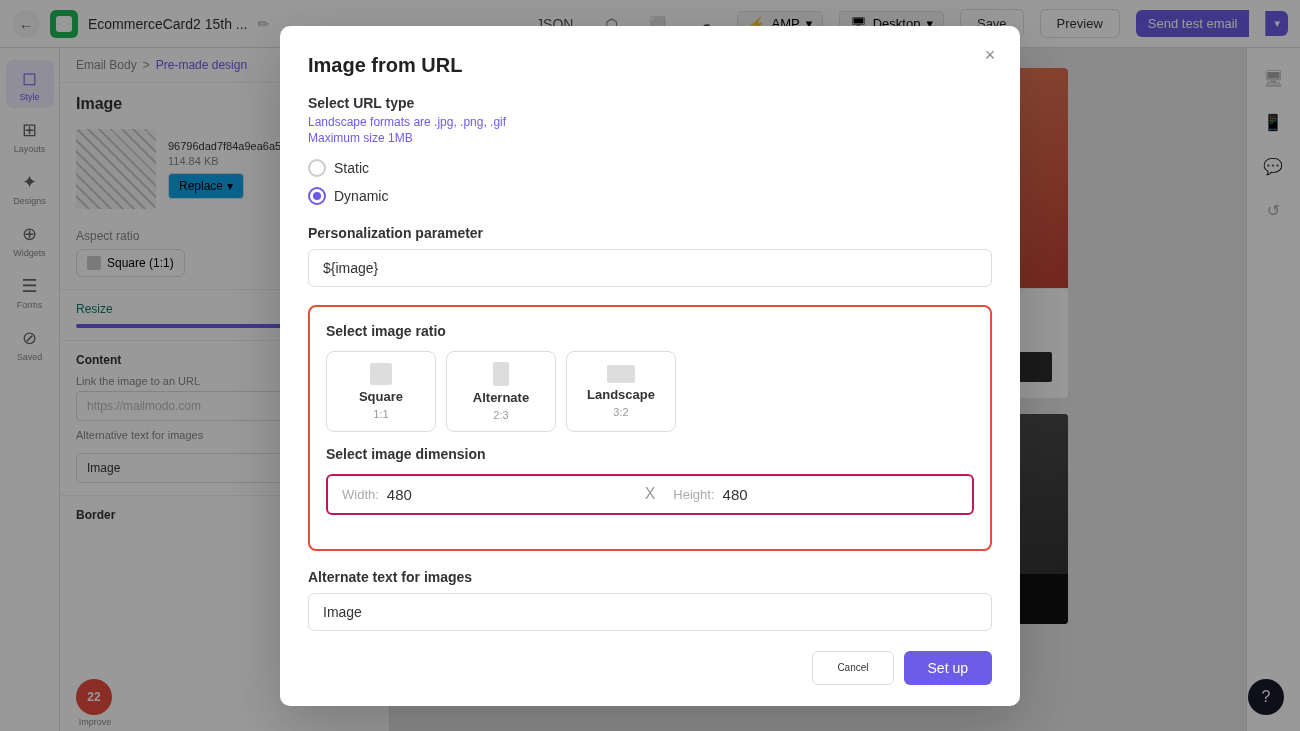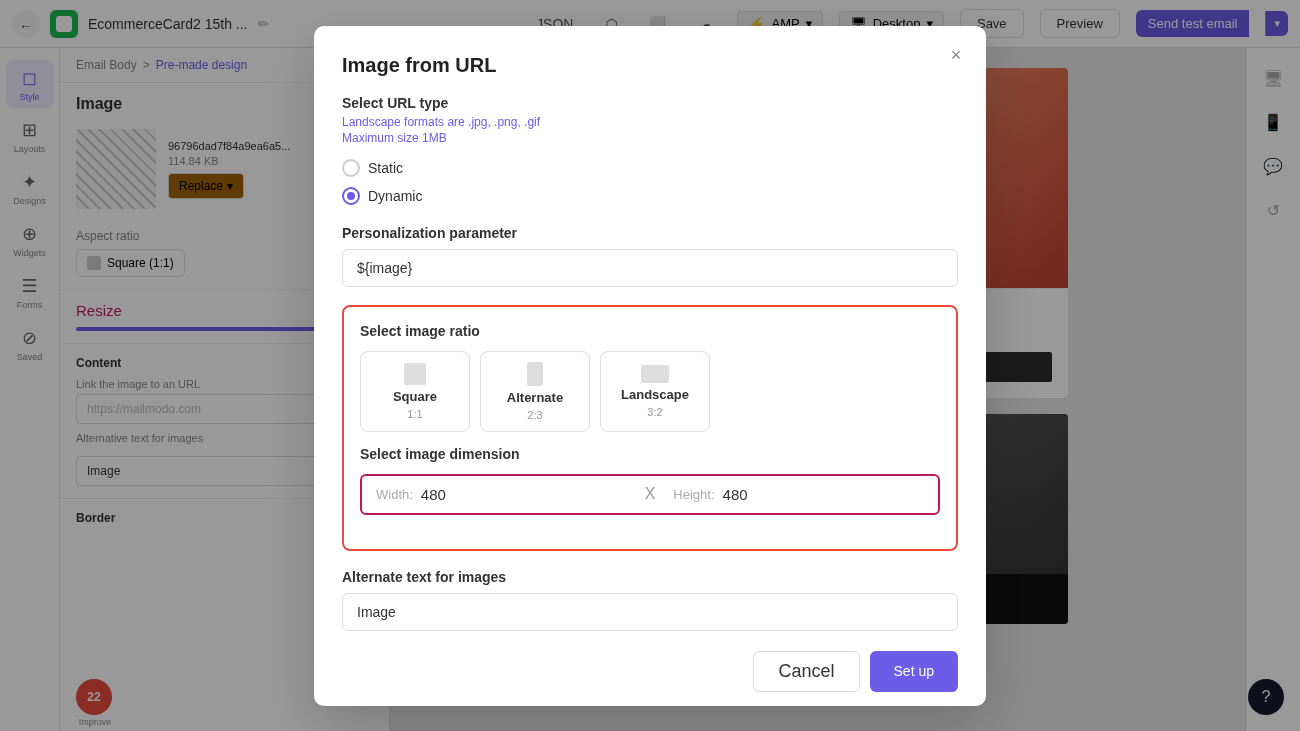--- a/index.html
+++ b/index.html
@@ -43,29 +43,29 @@
     .properties-panel { width: 330px; background: #fff; border-right: 1px solid #e0e0e0; overflow-y: auto; }
     .panel-breadcrumb { display: flex; align-items: center; gap: 6px; padding: 10px 16px; font-size: 12px; color: #888; border-bottom: 1px solid #f0f0f0; }
     .panel-breadcrumb a { color: #6c5ce7; text-decoration: none; }
     .panel-section-title { font-size: 16px; font-weight: 600; color: #333; padding: 12px 16px 8px; }
     .image-thumb-area { display: flex; align-items: center; gap: 12px; padding: 8px 16px; }
     .image-thumb { width: 80px; height: 80px; background: #f0f0f0; border-radius: 4px; overflow: hidden; display: flex; align-items: center; justify-content: center; }
     .image-thumb-pattern { width: 100%; height: 100%; background: repeating-linear-gradient(45deg, #ccc 0px, #ccc 2px, #f5f5f5 2px, #f5f5f5 8px); }
     .image-meta { flex: 1; }
     .image-name { font-size: 11px; color: #333; word-break: break-all; }
     .image-size { font-size: 11px; color: #888; margin-top: 3px; }
-    .replace-btn { display: flex; align-items: center; gap: 4px; padding: 5px 10px; background: #a16207; border: 1px solid #ddd; border-radius: 4px; cursor: pointer; font-size: 12px; margin-top: 6px; }
+    .replace-btn { display: flex; align-items: center; gap: 4px; padding: 5px 10px; background: #0ea5e9; border: 1px solid #ddd; border-radius: 4px; cursor: pointer; font-size: 12px; margin-top: 6px; }
 
     .panel-prop-section { padding: 12px 16px; border-bottom: 1px solid #f0f0f0; }
     .prop-label { font-size: 12px; color: #888; font-weight: 500; margin-bottom: 6px; }
     .prop-row { display: flex; align-items: flex-start; gap: 8px; }
     .aspect-ratio-btn { display: flex; align-items: center; gap: 6px; padding: 6px 10px; border: 1px solid #ddd; border-radius: 6px; background: #fff; cursor: pointer; font-size: 12px; }
     .aspect-swatch { width: 14px; height: 14px; background: #ccc; border-radius: 2px; }
     .resize-row { display: flex; align-items: center; justify-content: space-between; }
-    .resize-label { font-size: 15px; color: #be185d; }
+    .resize-label { font-size: 12px; color: #0f766e; }
     .resize-value { font-size: 12px; color: #333; font-weight: 500; }
     .resize-slider { width: 100%; height: 4px; background: #e0e0e0; border-radius: 2px; margin-top: 8px; position: relative; }
     .resize-slider-fill { position: absolute; left: 0; top: 0; height: 100%; width: 85%; background: #6c5ce7; border-radius: 2px; }
     .resize-slider-thumb { position: absolute; right: 15%; top: -5px; width: 12px; height: 12px; background: #6c5ce7; border-radius: 50%; }
 
     .content-section { padding: 12px 16px; border-bottom: 1px solid #f0f0f0; }
     .content-title { font-size: 12px; font-weight: 600; color: #333; margin-bottom: 8px; }
     .url-label { font-size: 11px; color: #888; margin-bottom: 4px; }
     .url-input { width: 100%; padding: 7px 10px; border: 1px solid #ddd; border-radius: 4px; font-size: 12px; color: #333; background: #fff; outline: none; }
     .url-input::placeholder { color: #bbb; }
@@ -102,21 +102,21 @@
     .right-panel { width: 54px; background: #fff; border-left: 1px solid #e0e0e0; display: flex; flex-direction: column; align-items: center; padding: 12px 0; gap: 8px; }
     .right-panel-btn { width: 36px; height: 36px; display: flex; align-items: center; justify-content: center; cursor: pointer; border-radius: 6px; border: none; background: none; color: #aaa; font-size: 16px; }
 
     
     .bottom-help { position: fixed; bottom: 16px; right: 16px; width: 36px; height: 36px; background: #1a1a2e; border-radius: 50%; display: flex; align-items: center; justify-content: center; color: #fff; font-size: 16px; cursor: pointer; }
     .notification-badge { position: fixed; bottom: 16px; left: 76px; width: 36px; height: 36px; background: #e74c3c; border-radius: 50%; display: flex; align-items: center; justify-content: center; color: #fff; font-size: 12px; font-weight: 700; cursor: pointer; }
     .improve-label { position: fixed; bottom: 4px; left: 70px; font-size: 9px; color: #888; text-align: center; width: 50px; }
 
     
     .modal-overlay { position: fixed; top: 0; left: 0; width: 1300px; height: 731px; background: rgba(0,0,0,0.4); z-index: 100; display: flex; align-items: center; justify-content: center; }
-    .modal { background: #fff; border-radius: 10px; width: 672px; max-height: 680px; overflow-y: auto; padding: 28px; position: relative; box-shadow: 0 20px 60px rgba(0,0,0,0.2); }
+    .modal { background: #fff; border-radius: 10px; width: 740px; max-height: 680px; overflow-y: auto; padding: 28px; position: relative; box-shadow: 0 20px 60px rgba(0,0,0,0.2); }
     .modal-title { font-size: 20px; font-weight: 700; color: #222; margin-bottom: 18px; }
     .modal-close { position: absolute; top: 16px; right: 16px; width: 28px; height: 28px; background: none; border: none; cursor: pointer; font-size: 18px; color: #888; display: flex; align-items: center; justify-content: center; }
 
     .url-type-title { font-size: 14px; font-weight: 600; color: #333; margin-bottom: 4px; }
     .url-type-hint { font-size: 12px; color: #6c5ce7; margin-bottom: 2px; }
     .url-type-hint2 { font-size: 12px; color: #6c5ce7; margin-bottom: 14px; }
 
     .radio-group { display: flex; flex-direction: column; gap: 10px; margin-bottom: 20px; }
     .radio-item { display: flex; align-items: center; gap: 8px; cursor: pointer; }
     .radio-circle { width: 18px; height: 18px; border-radius: 50%; border: 2px solid #ccc; display: flex; align-items: center; justify-content: center; }
@@ -144,21 +144,21 @@
     .dimension-box { border: 2px solid #be185d; border-radius: 6px; overflow: hidden; display: flex; align-items: center; margin-bottom: 18px; }
     .dim-group { flex: 1; display: flex; align-items: center; padding: 10px 14px; gap: 8px; }
     .dim-label { font-size: 13px; color: #aaa; font-weight: 500; }
     .dim-value { font-size: 15px; color: #333; font-weight: 500; }
     .dim-sep { font-size: 16px; color: #999; padding: 0 4px; }
 
     .alt-title { font-size: 14px; font-weight: 600; color: #333; margin-bottom: 8px; }
     .alt-input-modal { width: 100%; padding: 10px 14px; border: 1px solid #ddd; border-radius: 6px; font-size: 14px; color: #333; outline: none; }
 
     .modal-actions { display: flex; justify-content: flex-end; gap: 10px; margin-top: 20px; }
-    .cancel-btn { padding: 9px 24px; background: #fff; border: 1px solid #ddd; border-radius: 6px; cursor: pointer; font-size: 18px; color: #333; font-weight: 500; }
+    .cancel-btn { padding: 9px 24px; background: #fff; border: 1px solid #ddd; border-radius: 6px; cursor: pointer; font-size: 10px; color: #333; font-weight: 500; }
     .setup-btn { padding: 9px 24px; background: #6c5ce7; border: none; border-radius: 6px; cursor: pointer; font-size: 14px; color: #fff; font-weight: 500; }
   </style>
 </head>
 <body>
 
 <div class="top-header">
   <button class="back-btn">←</button>
   <div class="app-logo">
     <div class="app-logo-inner"></div>
   </div>

